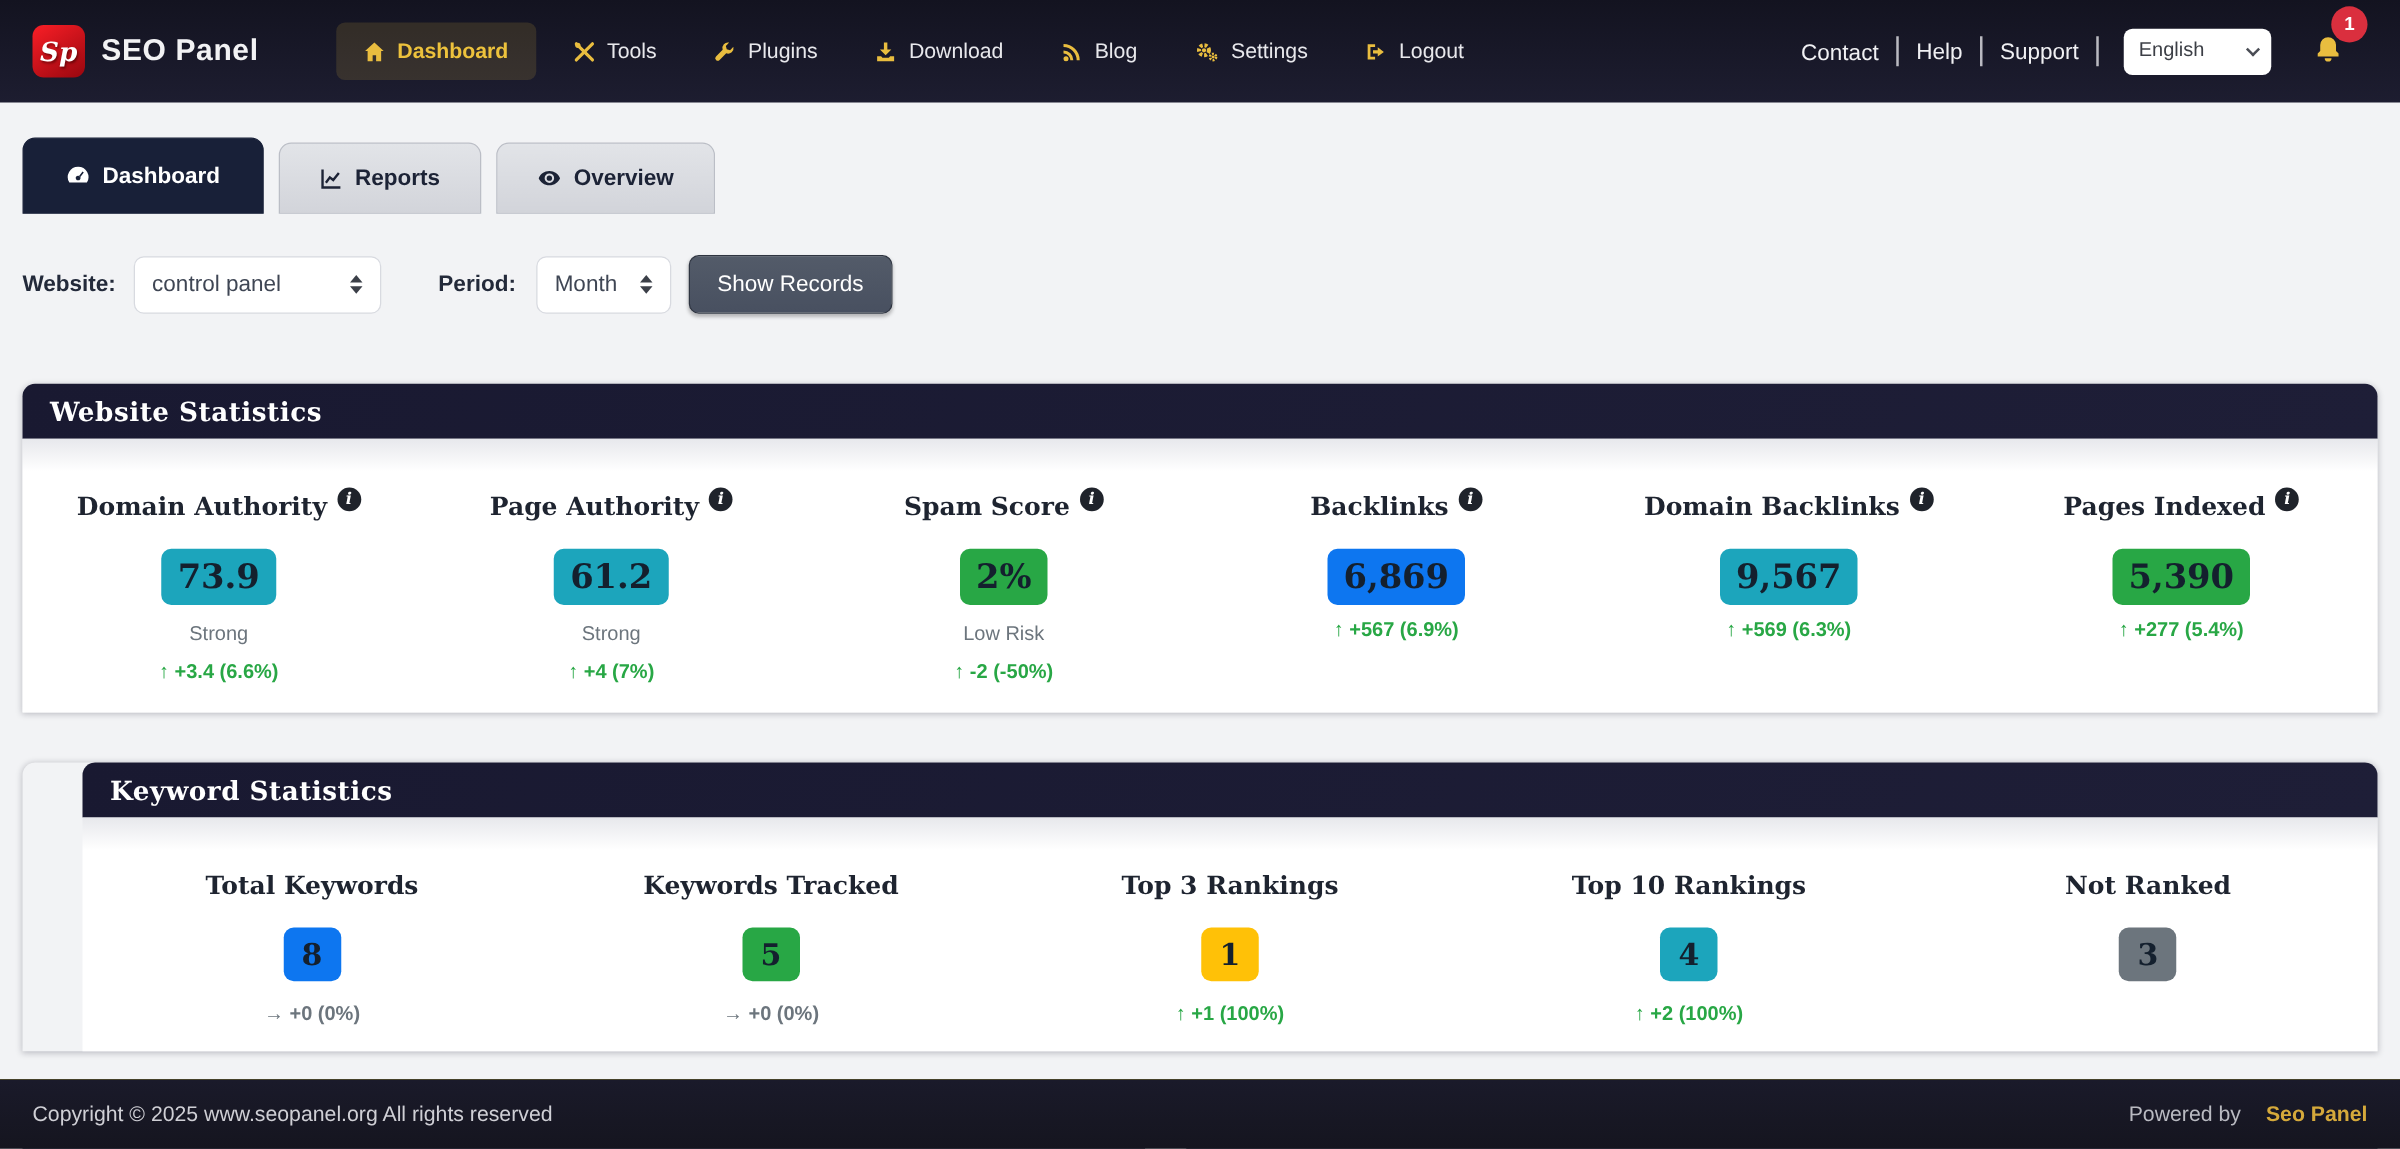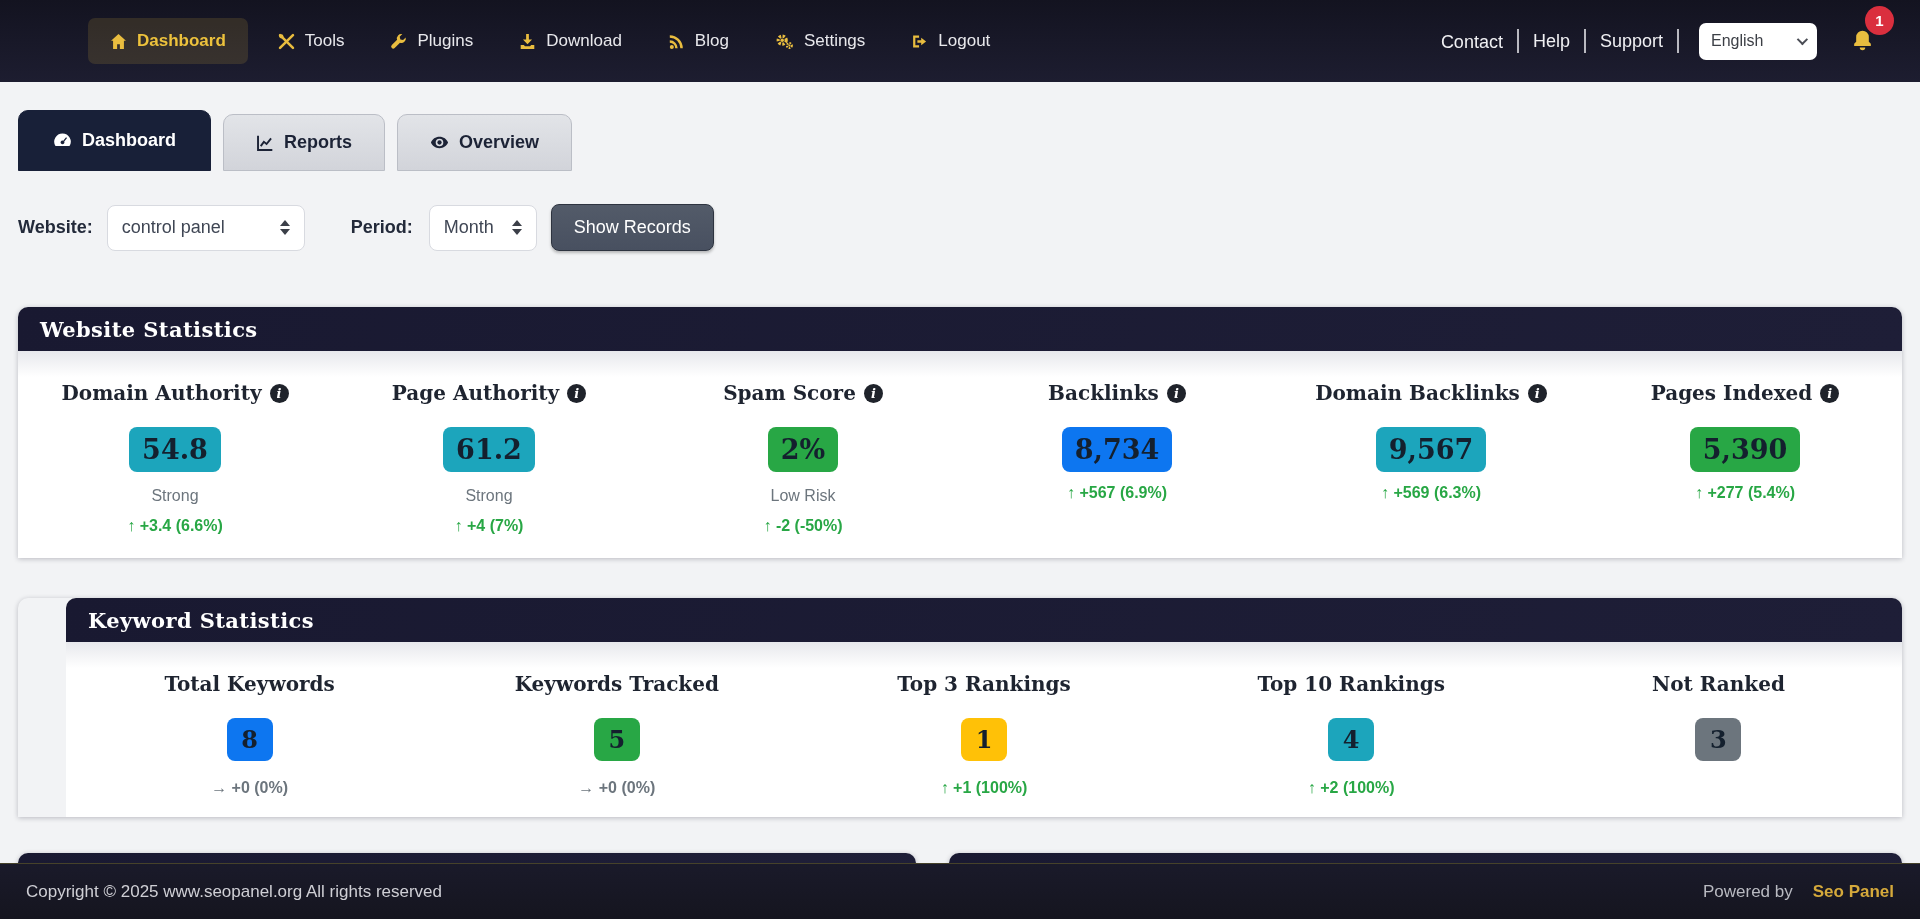--- a/index.html
+++ b/index.html
@@ -107,21 +107,21 @@
   }
   .panel-body {
     background: linear-gradient(180deg, #e7e8ec 0, #ffffff 26px);
     display: grid;
   }
   .cols-6 { grid-template-columns: repeat(6, 1fr); padding: 30px 0 23px; }
   .cols-5 { grid-template-columns: repeat(5, 1fr); padding: 30px 0 20px; }
 
   .stat { display: flex; flex-direction: column; align-items: center; text-align: center; }
   .stat-label-row { display: flex; align-items: center; gap: 8px; margin-bottom: 22px; }
-  .stat-label { font-family: "DejaVu Serif", serif; font-weight: bold; font-size: 20px; color: #1e2430; }
+  .stat-label { font-family: "DejaVu Serif", serif; font-weight: bold; font-size: 20px; color: #1e2430; margin-top: 12px; }
   .info-icon {
     width: 19px; height: 19px; border-radius: 50%; background: #1f232b;
     color: #fff; font-family: "DejaVu Serif", serif; font-weight: bold;
     font-size: 13px; line-height: 19px; text-align: center; cursor: pointer; font-style: italic;
   }
   .stat-badge {
     min-width: 66px; padding: 7px 13px; border-radius: 8px;
     font-family: "DejaVu Serif", serif; font-weight: bold; font-size: 27px; color: #14202e;
     display: inline-block;
   }
@@ -152,20 +152,24 @@
   }
   .copyright { color: #cfcfd5; font-size: 17px; }
   .powered { display: flex; align-items: center; gap: 20px; }
   .powered-label { color: #b9bac1; font-size: 17px; }
   .powered-brand { color: #d5a93b; font-size: 17px; font-weight: bold; cursor: pointer; }
 </style>
 </head>
 <body>
 
 <header class="navbar">
+  <div class="brand">
+    <div class="logo">Sp</div>
+    <div class="brand-name">SEO Panel</div>
+  </div>
   <nav class="nav-items" id="nav-items">
       <div class="nav-item active">
     <span class="icon">
           <svg viewBox="0 0 16 16" width="17" height="17" fill="currentColor">
             <path d="M8 1 1 7.4h1.9V15h3.8v-4.5h2.6V15h3.8V7.4H15z"></path>
           </svg>
         </span>
     <span class="nav-label">Dashboard</span>
   </div>
       <div class="nav-item">
@@ -304,21 +308,21 @@
 </div>
 
 <section class="panel panel-ws">
   <div class="panel-header">Website Statistics</div>
   <div class="panel-body cols-6" id="ws-body">
       <div class="stat">
     <div class="stat-label-row">
       <span class="stat-label">Domain Authority</span>
       <span class="info-icon">i</span>
     </div>
-    <div><span class="stat-badge" style="background: rgb(28, 165, 188);">54.8</span></div>
+    <div><span class="stat-badge" style="background: rgb(28, 165, 188);">73.9</span></div>
     <div class="stat-status">Strong</div>
     <div class="stat-trend green">↑ +3.4 (6.6%)</div>
   </div>
       <div class="stat">
     <div class="stat-label-row">
       <span class="stat-label">Page Authority</span>
       <span class="info-icon">i</span>
     </div>
     <div><span class="stat-badge" style="background: rgb(28, 165, 188);">61.2</span></div>
     <div class="stat-status">Strong</div>
@@ -331,21 +335,21 @@
     </div>
     <div><span class="stat-badge" style="background: rgb(40, 167, 69);">2%</span></div>
     <div class="stat-status">Low Risk</div>
     <div class="stat-trend green">↑ -2 (-50%)</div>
   </div>
       <div class="stat">
     <div class="stat-label-row">
       <span class="stat-label">Backlinks</span>
       <span class="info-icon">i</span>
     </div>
-    <div><span class="stat-badge" style="background: rgb(13, 118, 240);">8,734</span></div>
+    <div><span class="stat-badge" style="background: rgb(13, 118, 240);">6,869</span></div>
 
     <div class="stat-trend green">↑ +567 (6.9%)</div>
   </div>
       <div class="stat">
     <div class="stat-label-row">
       <span class="stat-label">Domain Backlinks</span>
       <span class="info-icon">i</span>
     </div>
     <div><span class="stat-badge" style="background: rgb(28, 165, 188);">9,567</span></div>
 

